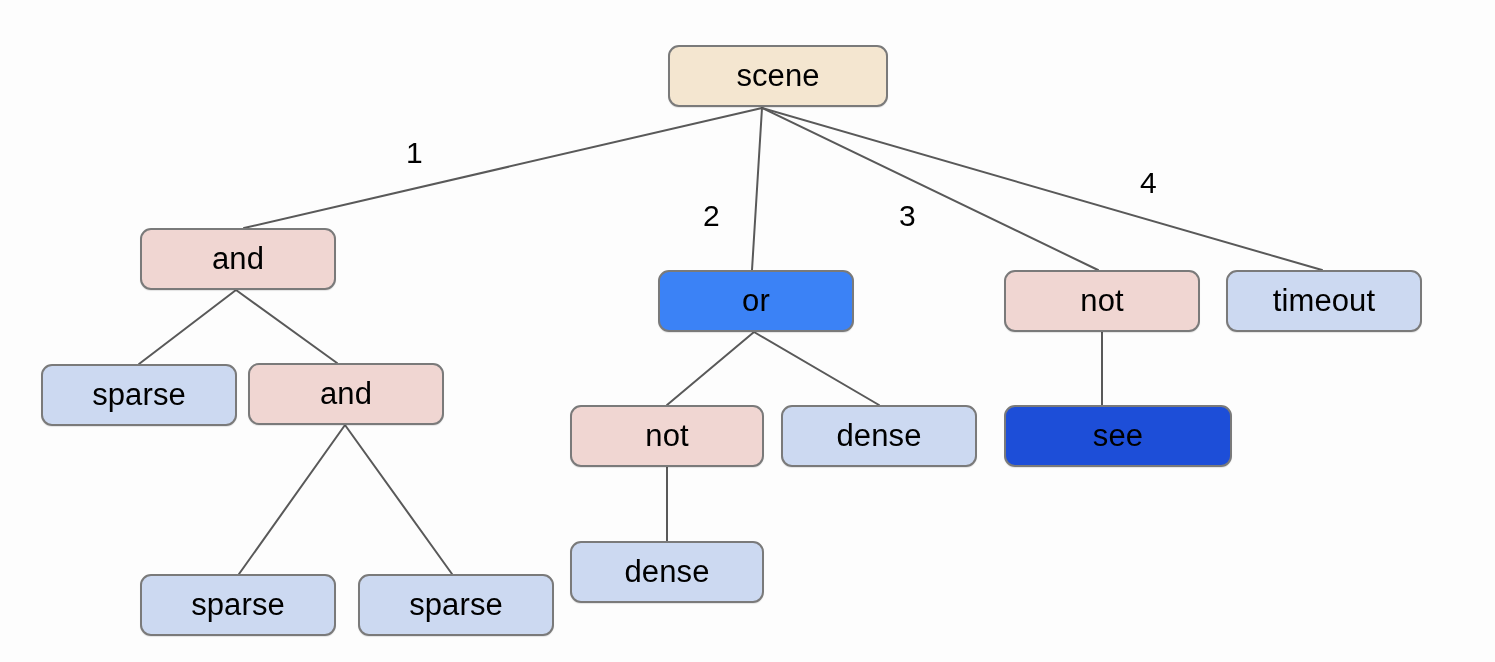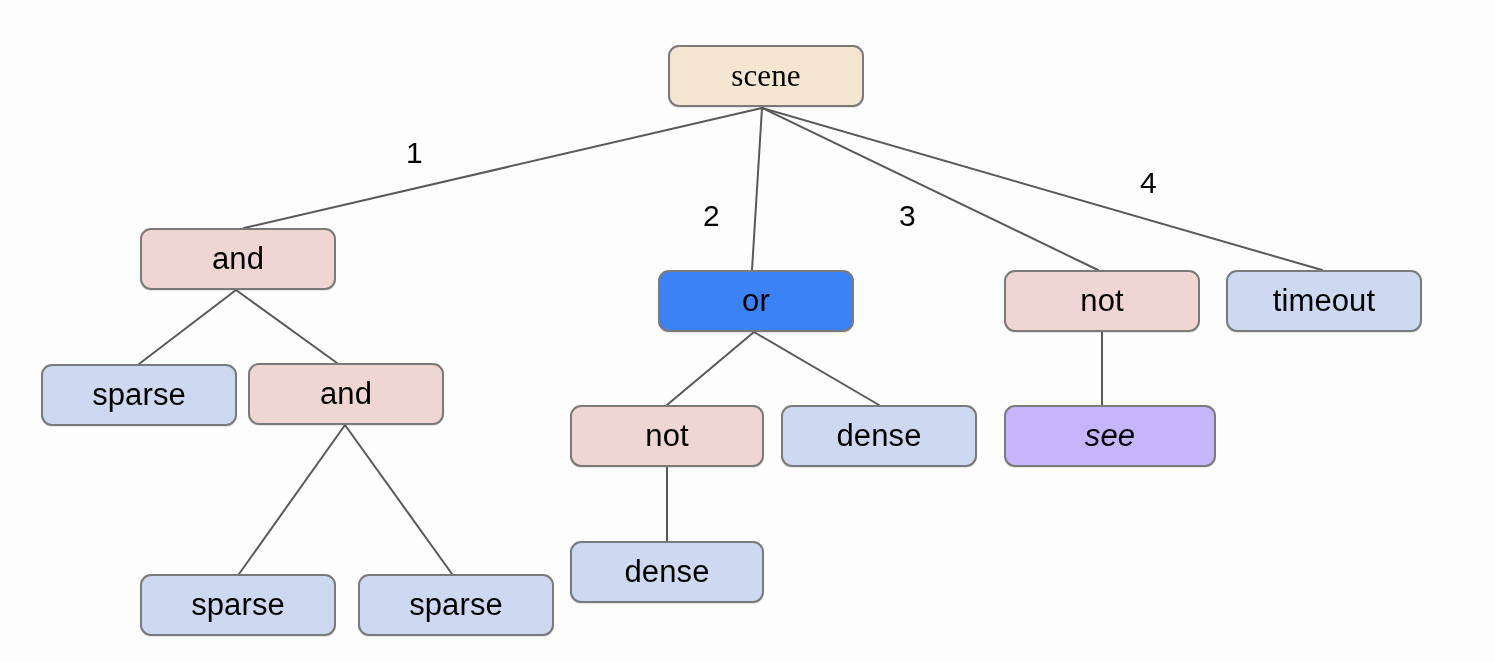--- a/index.html
+++ b/index.html
@@ -67,21 +67,21 @@
       <line x1="236" y1="290" x2="139" y2="364" stroke="#595959" stroke-width="2" stroke-linecap="round"></line>
       <line x1="236" y1="290" x2="337" y2="363" stroke="#595959" stroke-width="2" stroke-linecap="round"></line>
       <line x1="345" y1="425" x2="239" y2="574" stroke="#595959" stroke-width="2" stroke-linecap="round"></line>
       <line x1="345" y1="425" x2="452" y2="574" stroke="#595959" stroke-width="2" stroke-linecap="round"></line>
       <line x1="754" y1="332" x2="667" y2="405" stroke="#595959" stroke-width="2" stroke-linecap="round"></line>
       <line x1="754" y1="332" x2="879" y2="405" stroke="#595959" stroke-width="2" stroke-linecap="round"></line>
       <line x1="667" y1="467" x2="667" y2="541" stroke="#595959" stroke-width="2" stroke-linecap="round"></line>
       <line x1="1102" y1="332" x2="1102" y2="405" stroke="#595959" stroke-width="2" stroke-linecap="round"></line>
     </svg>
   <div id="node-layer">
-      <div class="node node-root" style="left: 668px; top: 45px; width: 196px; height: 62px; background: rgb(244, 230, 208); border-color: rgb(122, 122, 122); font-family: Liberation Serif, serif;">
+      <div class="node node-root" style="left: 668px; top: 45px; width: 220px; height: 62px; background: rgb(244, 230, 208); border-color: rgb(122, 122, 122);">
         <span class="node-label">scene</span>
       </div>
       <div class="node node-operator" style="left: 140px; top: 228px; width: 196px; height: 62px; background: rgb(240, 214, 210); border-color: rgb(122, 122, 122);">
         <span class="node-label">and</span>
       </div>
       <div class="node node-operator" style="left: 658px; top: 270px; width: 196px; height: 62px; background: #3b82f6; border-color: rgb(122, 122, 122);">
         <span class="node-label">or</span>
       </div>
       <div class="node node-operator" style="left: 1004px; top: 270px; width: 196px; height: 62px; background: rgb(240, 214, 210); border-color: rgb(122, 122, 122);">
         <span class="node-label">not</span>
@@ -94,21 +94,21 @@
       </div>
       <div class="node node-operator" style="left: 248px; top: 363px; width: 196px; height: 62px; background: rgb(240, 214, 210); border-color: rgb(122, 122, 122);">
         <span class="node-label">and</span>
       </div>
       <div class="node node-operator" style="left: 570px; top: 405px; width: 194px; height: 62px; background: rgb(240, 214, 210); border-color: rgb(122, 122, 122);">
         <span class="node-label">not</span>
       </div>
       <div class="node node-leaf" style="left: 781px; top: 405px; width: 196px; height: 62px; background: rgb(204, 217, 241); border-color: rgb(122, 122, 122);">
         <span class="node-label">dense</span>
       </div>
-      <div class="node node-leaf" style="left: 1004px; top: 405px; width: 212px; height: 62px; background: #c4b5fd; border-color: rgb(122, 122, 122); font-style: italic;">
+      <div class="node node-leaf" style="left: 1004px; top: 405px; width: 228px; height: 62px; background: #1d4ed8; border-color: rgb(122, 122, 122);">
         <span class="node-label">see</span>
       </div>
       <div class="node node-leaf" style="left: 570px; top: 541px; width: 194px; height: 62px; background: rgb(204, 217, 241); border-color: rgb(122, 122, 122);">
         <span class="node-label">dense</span>
       </div>
       <div class="node node-leaf" style="left: 140px; top: 574px; width: 196px; height: 62px; background: rgb(204, 217, 241); border-color: rgb(122, 122, 122);">
         <span class="node-label">sparse</span>
       </div>
       <div class="node node-leaf" style="left: 358px; top: 574px; width: 196px; height: 62px; background: rgb(204, 217, 241); border-color: rgb(122, 122, 122);">
         <span class="node-label">sparse</span>

